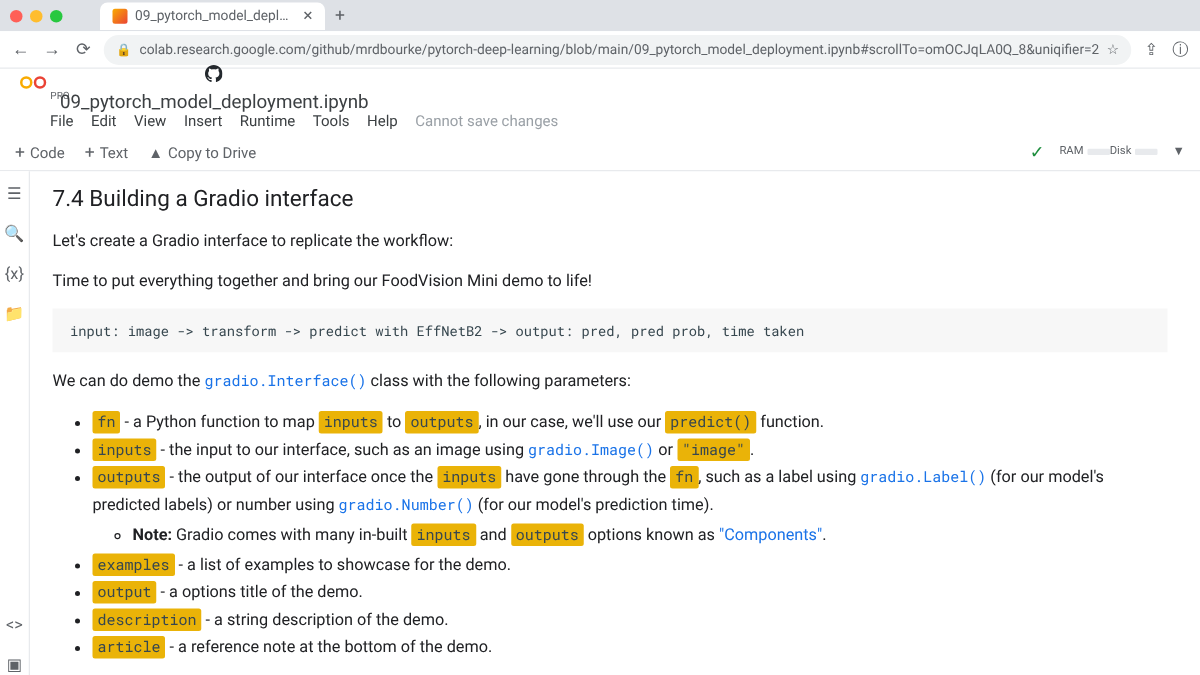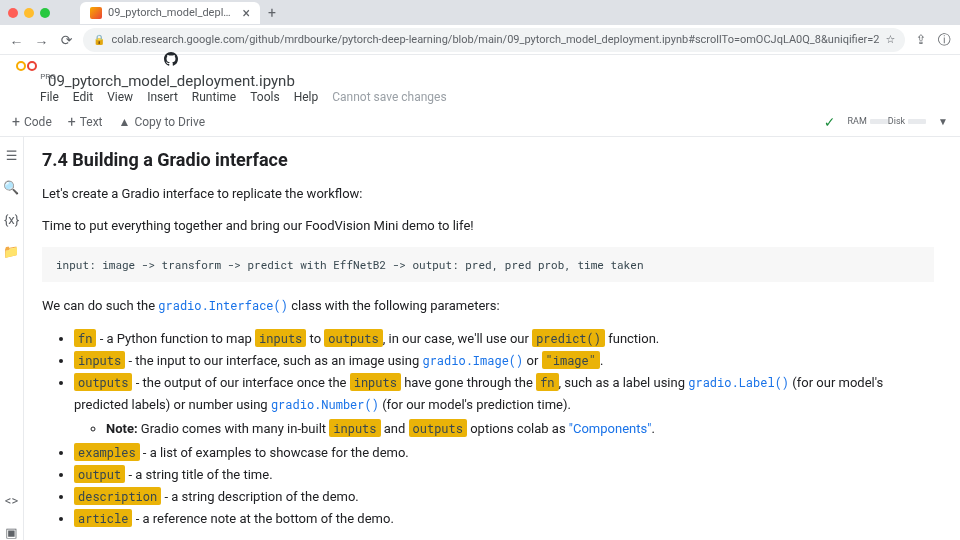--- a/index.html
+++ b/index.html
@@ -48,21 +48,21 @@
     .ram-disk-row { display: flex; align-items: center; gap: 3px; }
     .gauge { width: 18px; height: 5px; background: #e8eaed; border-radius: 1px; }
     .dropdown-arrow { font-size: 10px; }
     
     .content-area { display: flex; height: calc(540px - 25px - 30px - 32px - 20px - 30px); }
     .left-rail { width: 24px; background: #fff; border-right: 1px solid #e8eaed; display: flex; flex-direction: column; align-items: center; padding-top: 10px; gap: 16px; }
     .rail-icon { width: 16px; height: 16px; color: #5f6368; font-size: 13px; display: flex; align-items: center; justify-content: center; }
     
     .main-content { flex: 1; overflow: auto; padding: 8px 18px; }
     .text-cell { padding: 4px 0 12px 0; position: relative; }
-    .heading { font-size: 18px; font-weight: 700; color: #202124; margin-bottom: 14px; }
+    .heading { font-size: 18px; font-weight: 400; color: #202124; margin-bottom: 14px; }
     .para { font-size: 13px; color: #202124; line-height: 1.5; margin-bottom: 12px; }
     .code-block { background: #f7f7f7; padding: 10px 14px; font-family: "Roboto Mono", monospace; font-size: 11px; color: #37474f; margin-bottom: 14px; }
     .inline-code { font-family: "Roboto Mono", monospace; font-size: 12px; background: #eab308; padding: 1px 4px; border-radius: 2px; color: #37474f; }
     .link-code { font-family: "Roboto Mono", monospace; font-size: 12px; color: #1a73e8; }
     ul { padding-left: 32px; margin-bottom: 12px; }
     li { font-size: 13px; color: #202124; line-height: 1.7; }
     li ul { margin-top: 2px; margin-bottom: 2px; }
     .link { color: #1a73e8; }
     
     .right-rail { width: 8px; }
@@ -164,32 +164,32 @@
     <div class="rail-icon">▣</div>
   </div>
 
   <div class="main-content">
     <div class="text-cell">
       <div class="heading">7.4 Building a Gradio interface</div>
       <div class="para">Let's create a Gradio interface to replicate the workflow:</div>
       <div class="para">Time to put everything together and bring our FoodVision Mini demo to life!</div>
       <div class="code-block">input: image -&gt; transform -&gt; predict with EffNetB2 -&gt; output: pred, pred prob, time taken</div>
       <div class="para">
-        <span>We can do such the </span><span class="link-code">gradio.Interface()</span><span> class with the following parameters:</span>
+        <span>We can do demo the </span><span class="link-code">gradio.Interface()</span><span> class with the following parameters:</span>
       </div>
       <ul>
         <li><span class="inline-code">fn</span><span> - a Python function to map </span><span class="inline-code">inputs</span><span> to </span><span class="inline-code">outputs</span><span>, in our case, we'll use our </span><span class="inline-code">predict()</span><span> function.</span></li>
         <li><span class="inline-code">inputs</span><span> - the input to our interface, such as an image using </span><span class="link-code">gradio.Image()</span><span> or </span><span class="inline-code">"image"</span><span>.</span></li>
         <li><span class="inline-code">outputs</span><span> - the output of our interface once the </span><span class="inline-code">inputs</span><span> have gone through the </span><span class="inline-code">fn</span><span>, such as a label using </span><span class="link-code">gradio.Label()</span><span> (for our model's predicted labels) or number using </span><span class="link-code">gradio.Number()</span><span> (for our model's prediction time).</span>
           <ul>
-              <li><b>Note:</b><span> Gradio comes with many in-built </span><span class="inline-code">inputs</span><span> and </span><span class="inline-code">outputs</span><span> options colab as </span><span class="link">"Components"</span><span>.</span></li>
+              <li><b>Note:</b><span> Gradio comes with many in-built </span><span class="inline-code">inputs</span><span> and </span><span class="inline-code">outputs</span><span> options known as </span><span class="link">"Components"</span><span>.</span></li>
             </ul>
         </li>
         <li><span class="inline-code">examples</span><span> - a list of examples to showcase for the demo.</span></li>
-        <li><span class="inline-code">output</span><span> - a string title of the time.</span></li>
+        <li><span class="inline-code">output</span><span> - a options title of the demo.</span></li>
         <li><span class="inline-code">description</span><span> - a string description of the demo.</span></li>
         <li><span class="inline-code">article</span><span> - a reference note at the bottom of the demo.</span></li>
       </ul>
 
     </div>
 
   </div>
   <div class="right-rail"></div>
 </div>
 

